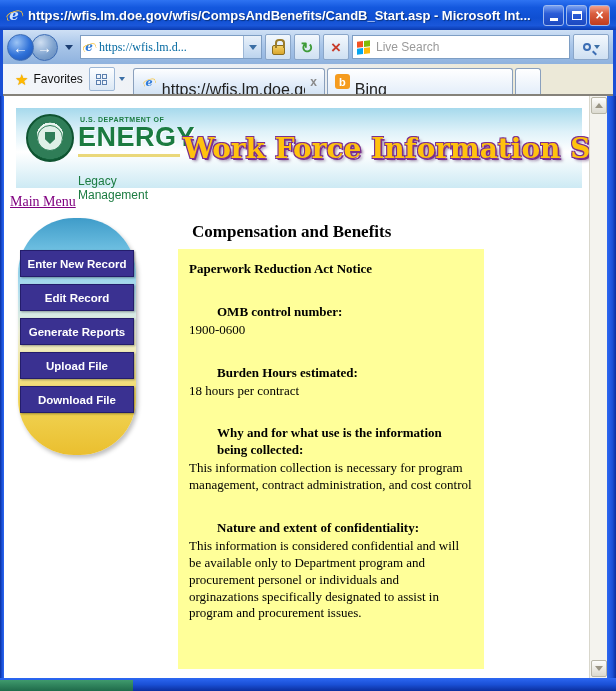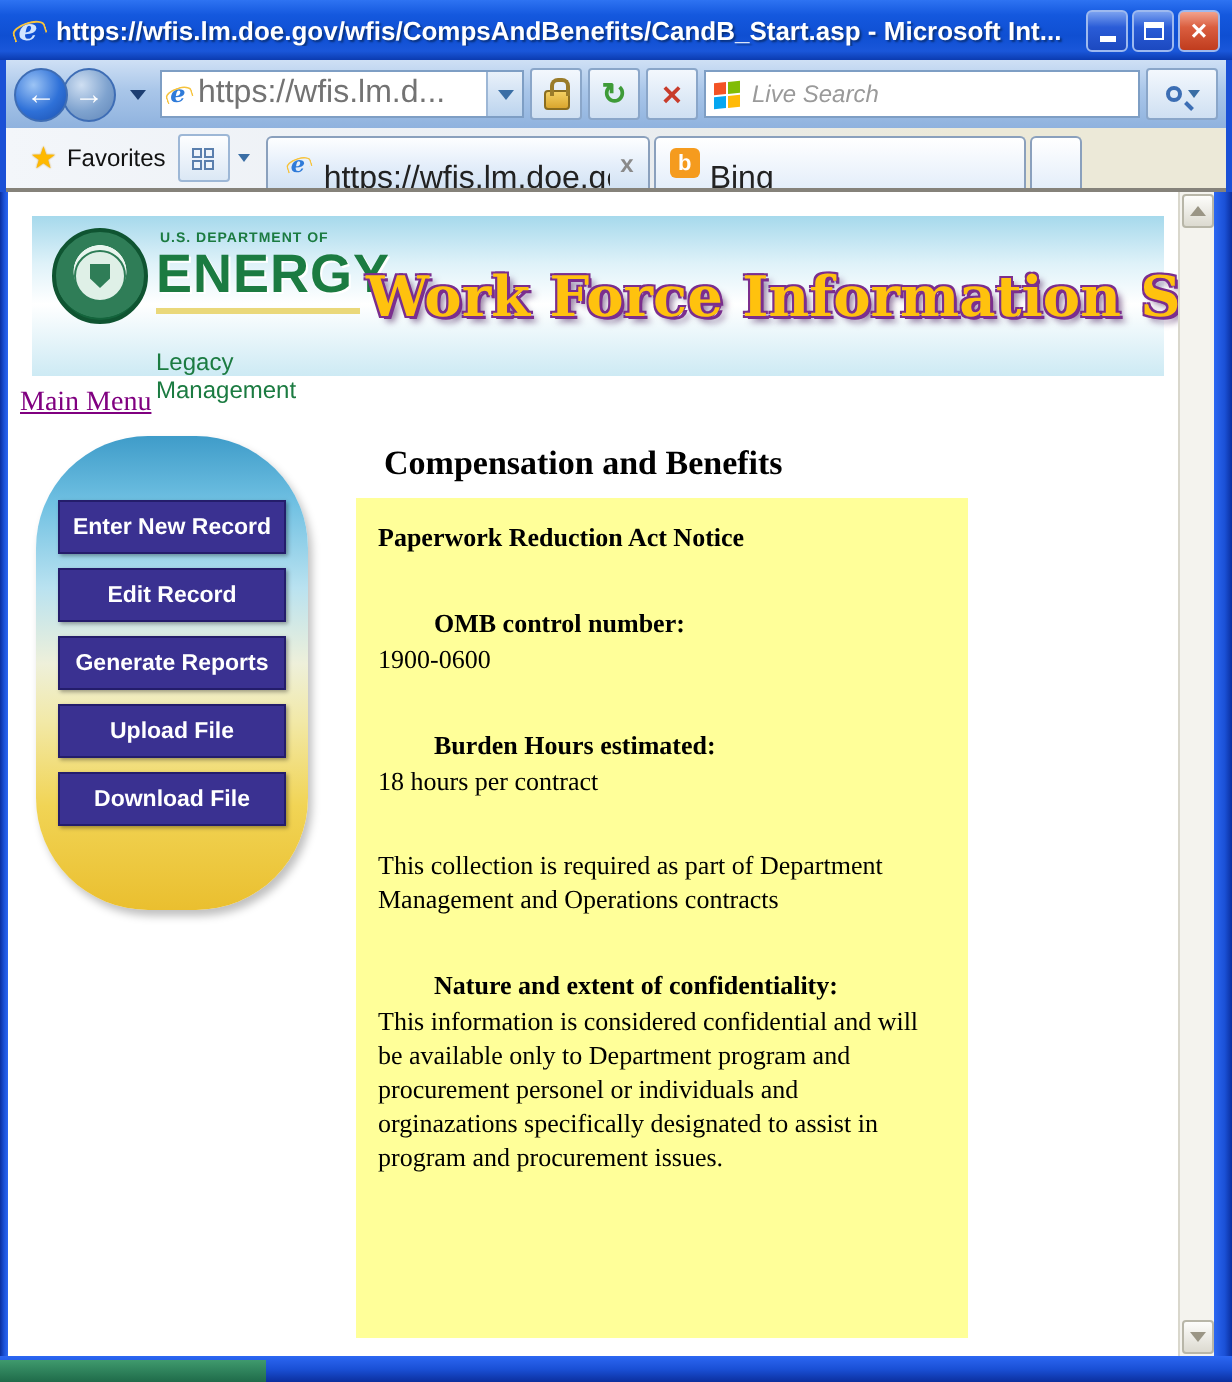--- a/index.html
+++ b/index.html
@@ -34,35 +34,35 @@
     background:linear-gradient(180deg,#cfe0f5 0%,#a9c6e9 45%,#8fb2de 100%);
     display:flex;align-items:center;padding:0 4px;gap:3px;}
   .navcircle{width:27px;height:27px;border-radius:50%;border:1px solid #3e6db5;
     display:flex;align-items:center;justify-content:center;color:#fff;font-size:15px;font-weight:bold;flex:0 0 auto;}
   .navcircle.back{background:radial-gradient(circle at 35% 30%,#9cc4f5,#2f71d8 55%,#1b4fae);margin-right:-6px;z-index:2;}
   .navcircle.fwd{background:radial-gradient(circle at 35% 30%,#cfdff2,#7fa3cf 55%,#5f85b8);}
   .navchev{width:0;height:0;border-left:4px solid transparent;border-right:4px solid transparent;
     border-top:5px solid #1c3e72;margin:0 4px;}
   .addrwrap{display:flex;align-items:center;height:24px;background:#fff;border:1px solid #7e9ec4;
     width:182px;flex:0 0 auto;}
-  .addrwrap input{border:none;outline:none;flex:1;font-size:16px;color:#737373;min-width:0;
-    font-family:Liberation Sans, sans-serif;background:transparent;padding:0 2px;}
+  .addrwrap input{border:none;outline:none;flex:1;font-size:12px;color:#0369a1;min-width:0;
+    font-family:Liberation Serif, serif;background:transparent;padding:0 2px;}
   .addr-drop{width:18px;height:22px;background:linear-gradient(180deg,#e9f1fa,#bcd4ee);
     border-left:1px solid #9db7d6;display:flex;align-items:center;justify-content:center;}
   .addr-drop .chev{width:0;height:0;border-left:4px solid transparent;border-right:4px solid transparent;border-top:5px solid #3a6ea5;}
   .squarebtn{width:26px;height:26px;border:1px solid #8aa6c9;border-radius:2px;
     background:linear-gradient(180deg,#f3f8fd,#cfe0f2);display:flex;align-items:center;justify-content:center;flex:0 0 auto;}
   .lockbody{width:13px;height:10px;background:linear-gradient(180deg,#f3cf62,#d9a62e);
     border:1px solid #8a6d1f;border-radius:2px;position:relative;margin-top:6px;}
   .lockbody::before{content:'';position:absolute;top:-7px;left:2px;width:6px;height:7px;
     border:2px solid #9a7c2a;border-bottom:none;border-radius:4px 4px 0 0;}
   .refresh-glyph{color:#3e9b38;font-size:15px;font-weight:bold;line-height:1;}
   .stop-glyph{color:#c83c2b;font-size:17px;font-weight:bold;line-height:1;}
   .searchwrap{display:flex;align-items:center;height:24px;background:#fff;border:1px solid #7e9ec4;flex:1;min-width:0;padding-left:4px;gap:4px;}
-  .searchwrap input{border:none;outline:none;flex:1;font-size:12px;min-width:0;background:transparent;font-family:"Liberation Sans",sans-serif;color:#4d7c0f;font-style:italic;}
+  .searchwrap input{border:none;outline:none;flex:1;font-size:12px;min-width:0;background:transparent;font-family:"Liberation Sans",sans-serif;color:#4d7c0f;}
   .searchwrap input::placeholder{color:#9a9a9a;}
   .winflag{display:grid;grid-template-columns:6px 6px;grid-template-rows:6px 6px;gap:1px;transform:skewY(-6deg);flex:0 0 auto;}
   .winflag span{display:block;}
   .wf1{background:#f35325;}.wf2{background:#81bc06;}.wf3{background:#05a6f0;}.wf4{background:#ffba08;}
   .searchbtn{width:36px;height:26px;border:1px solid #8aa6c9;border-radius:2px;
     background:linear-gradient(180deg,#f3f8fd,#cfe0f2);display:flex;align-items:center;justify-content:center;gap:3px;flex:0 0 auto;}
   .mag{width:8px;height:8px;border:2px solid #3c6eb4;border-radius:50%;position:relative;}
   .mag::after{content:'';position:absolute;left:7px;top:7px;width:5px;height:2px;background:#3c6eb4;transform:rotate(45deg);}
   .mini-chev{width:0;height:0;border-left:3px solid transparent;border-right:3px solid transparent;border-top:4px solid #3a6ea5;}
 
@@ -121,21 +121,21 @@
   .gold-rule{position:absolute;left:62px;top:46px;width:102px;height:3px;background:#ead87a;}
   .dept-sub{position:absolute;left:62px;top:51px;width:95px;font-size:12px;color:#1b7b41;line-height:1.15;margin-top:16px;}
   .wfis-title{position:absolute;left:167px;top:24px;font-family:"DejaVu Serif",serif;font-weight:bold;
     font-size:28px;color:#ffc20e;white-space:nowrap;
     text-shadow:1.5px 1.5px 0 #7b2e8e,-1px -1px 0 #7b2e8e,1px -1px 0 #7b2e8e,-1px 1px 0 #7b2e8e,3px 3px 3px rgba(70,25,90,.55);}
 
   
   .mainmenu{position:absolute;left:6px;top:98px;font-family:"Liberation Serif",serif;
     font-size:14px;color:#800080;text-decoration:underline;}
 
-  .sidecapsule{position:absolute;left:14px;top:122px;width:136px;height:237px;border-radius:56px;
+  .sidecapsule{position:absolute;left:14px;top:122px;width:118px;height:237px;border-radius:56px;
     background:linear-gradient(180deg,#3f9cc9 0%,#6fc0e2 14%,#b9e2f0 32%,#eef0da 48%,#f2e9a8 60%,#f1d455 78%,#eabf2f 100%);
     box-shadow:2px 3px 4px rgba(0,0,0,.25);padding-top:32px;}
   .sbtn-stack{display:flex;flex-direction:column;align-items:center;gap:7px;}
   .sbtn-item{width:114px;height:27px;background:#3a3191;border:1px solid #241d6b;
     color:#fff;font-size:11.5px;font-weight:bold;display:flex;align-items:center;justify-content:center;
     text-align:center;box-shadow:1px 1px 2px rgba(0,0,0,.35);}
 
   .contentcol{position:absolute;left:174px;top:126px;width:306px;}
   .pageheading{font-family:"Liberation Serif",serif;font-weight:bold;font-size:17px;color:#000;
     margin:0 0 7px 14px;}
@@ -276,23 +276,26 @@
             <div class="section">
               <div class="sec-label">OMB control number:</div>
               <div class="sec-text">1900-0600</div>
             </div>
 
             <div class="section">
               <div class="sec-label">Burden Hours estimated:</div>
               <div class="sec-text">18 hours per contract</div>
             </div>
 
-
-            <div class="section">
-              <div class="sec-text">This collection is required as part of Department Management and Operations contracts</div>
+            <div class="section">
+              <div class="sec-label">Why and for what use is the information being collected:</div>
+              <div class="sec-text">This information collection is necessary for program management, contract administration, and cost control</div>
+            </div>
+
+            <div class="section">
             </div>
 
             <div class="section">
               <div class="sec-label">Nature and extent of confidentiality:</div>
               <div class="sec-text">This information is considered confidential and will be available only to Department program and procurement personel or individuals and orginazations specifically designated to assist in program and procurement issues.</div>
             </div>
           </div>
       </div>
     </div>
 

